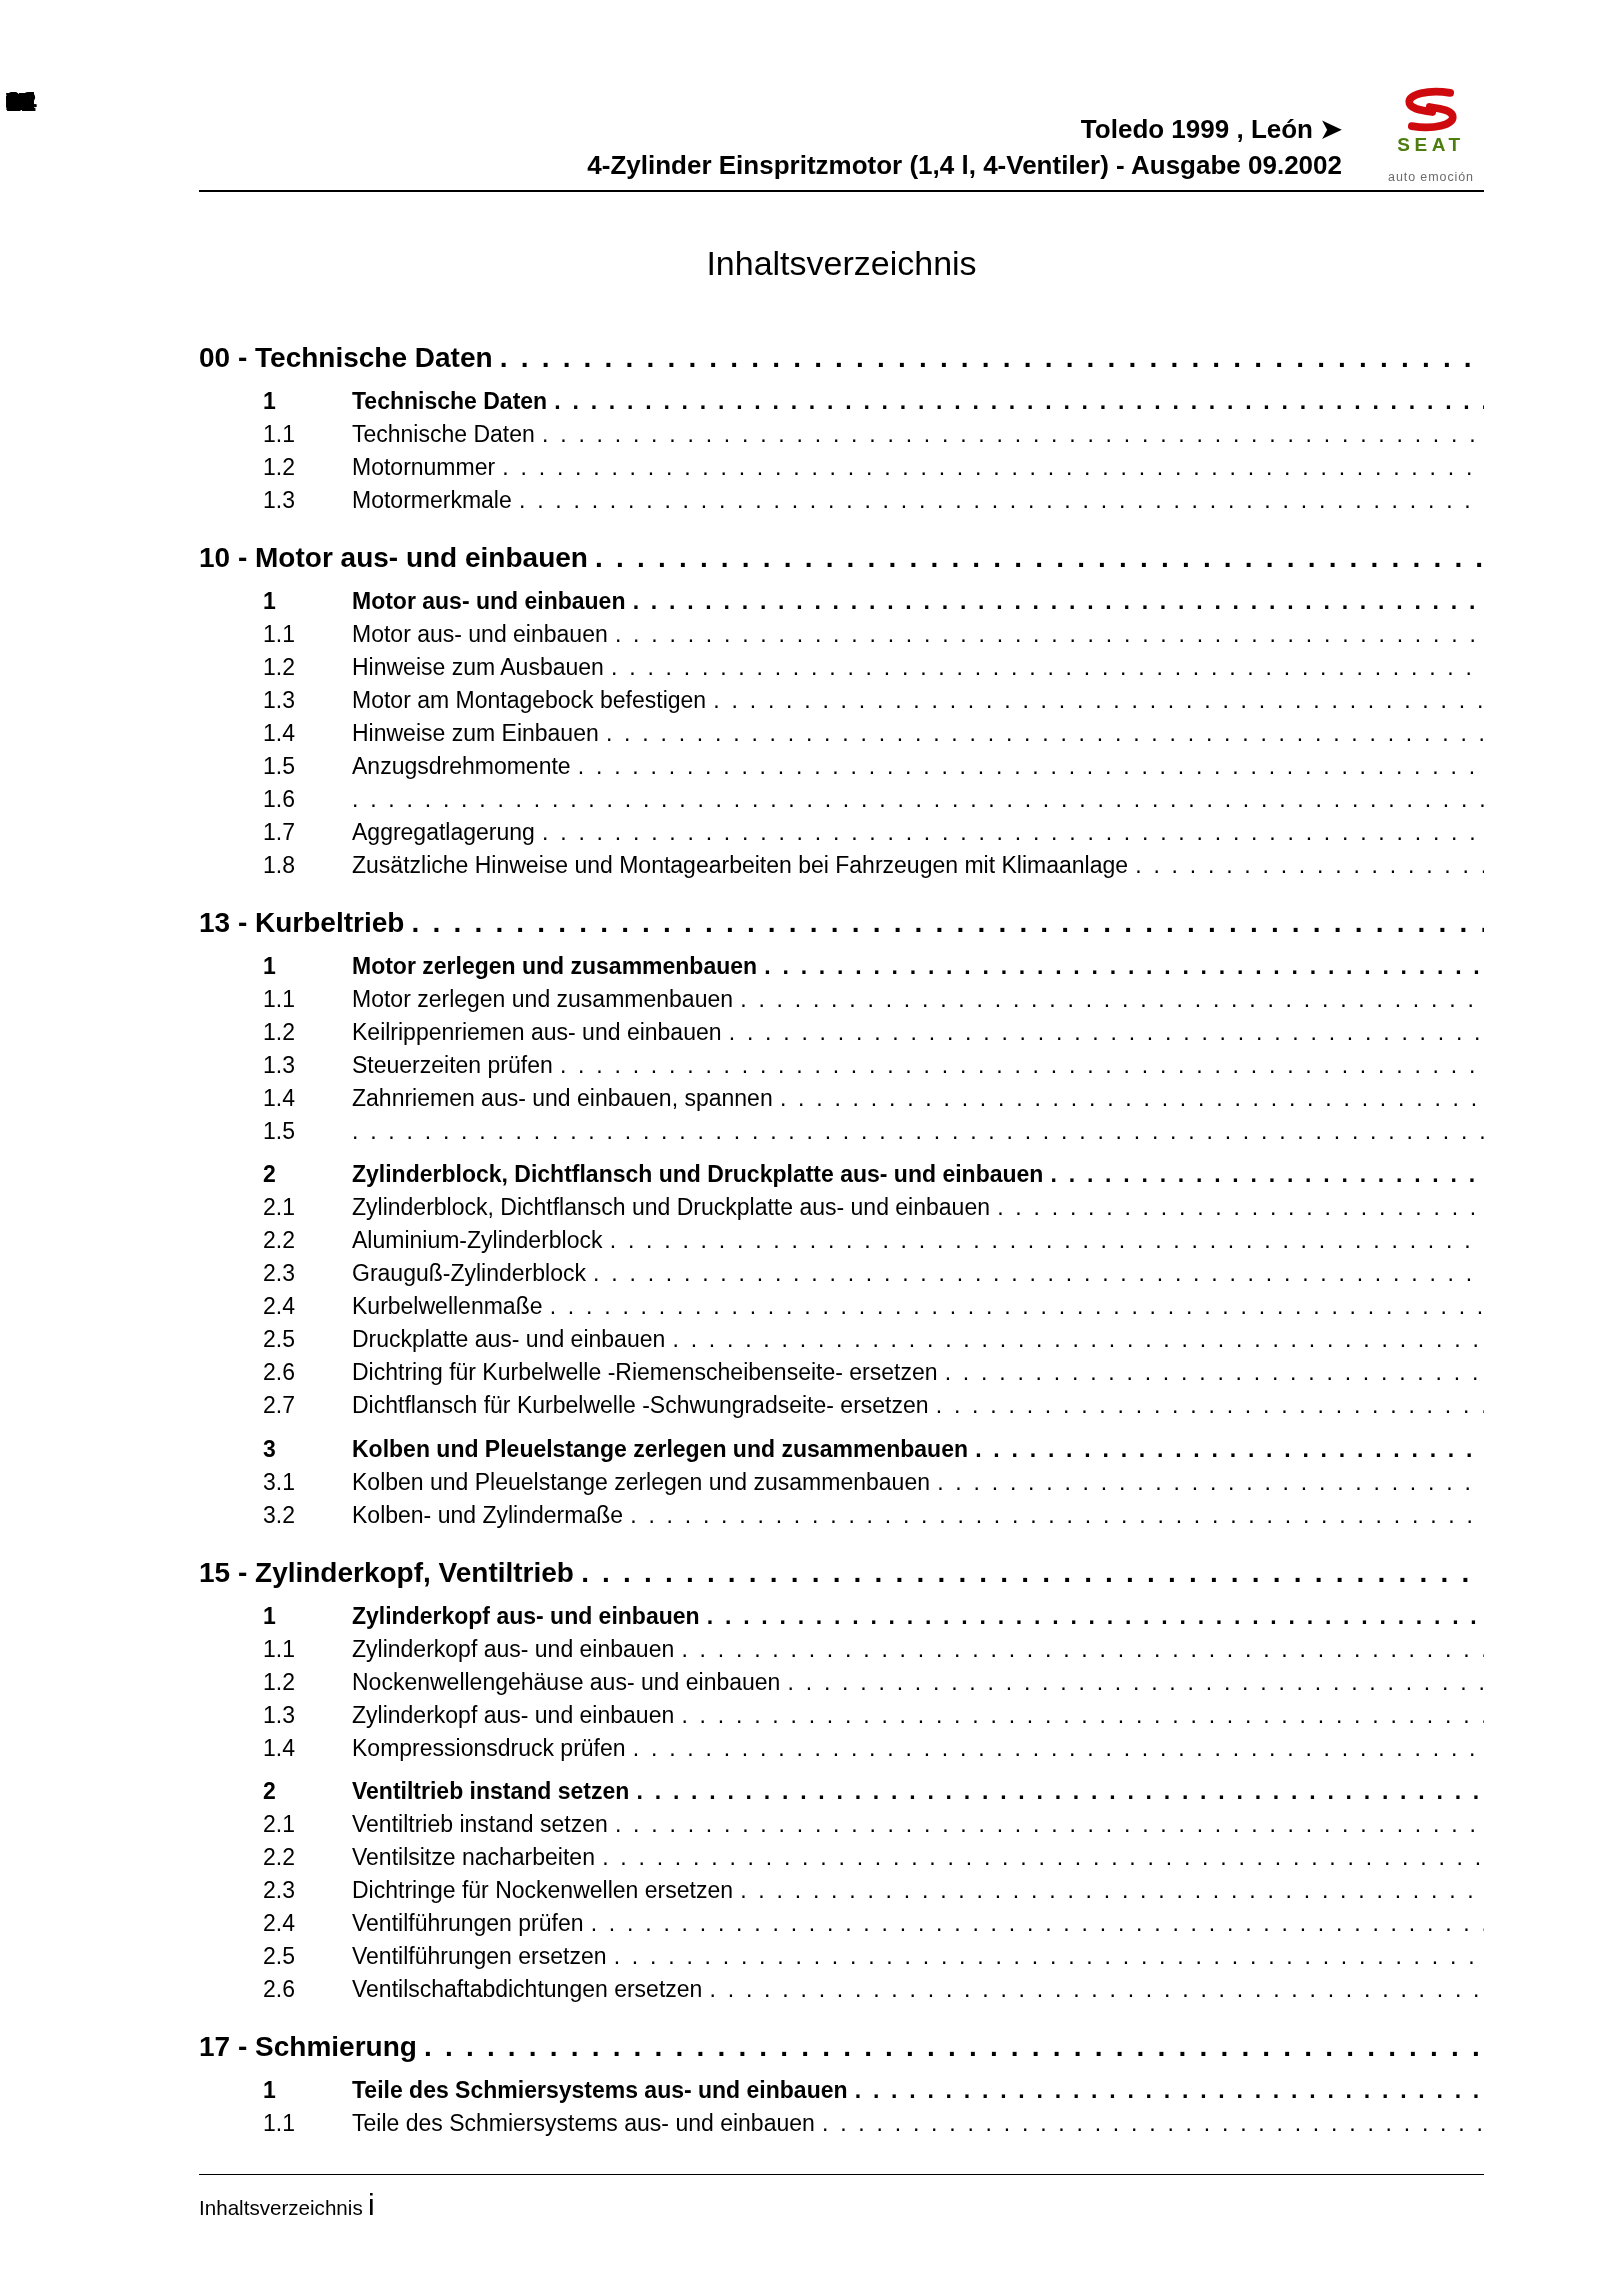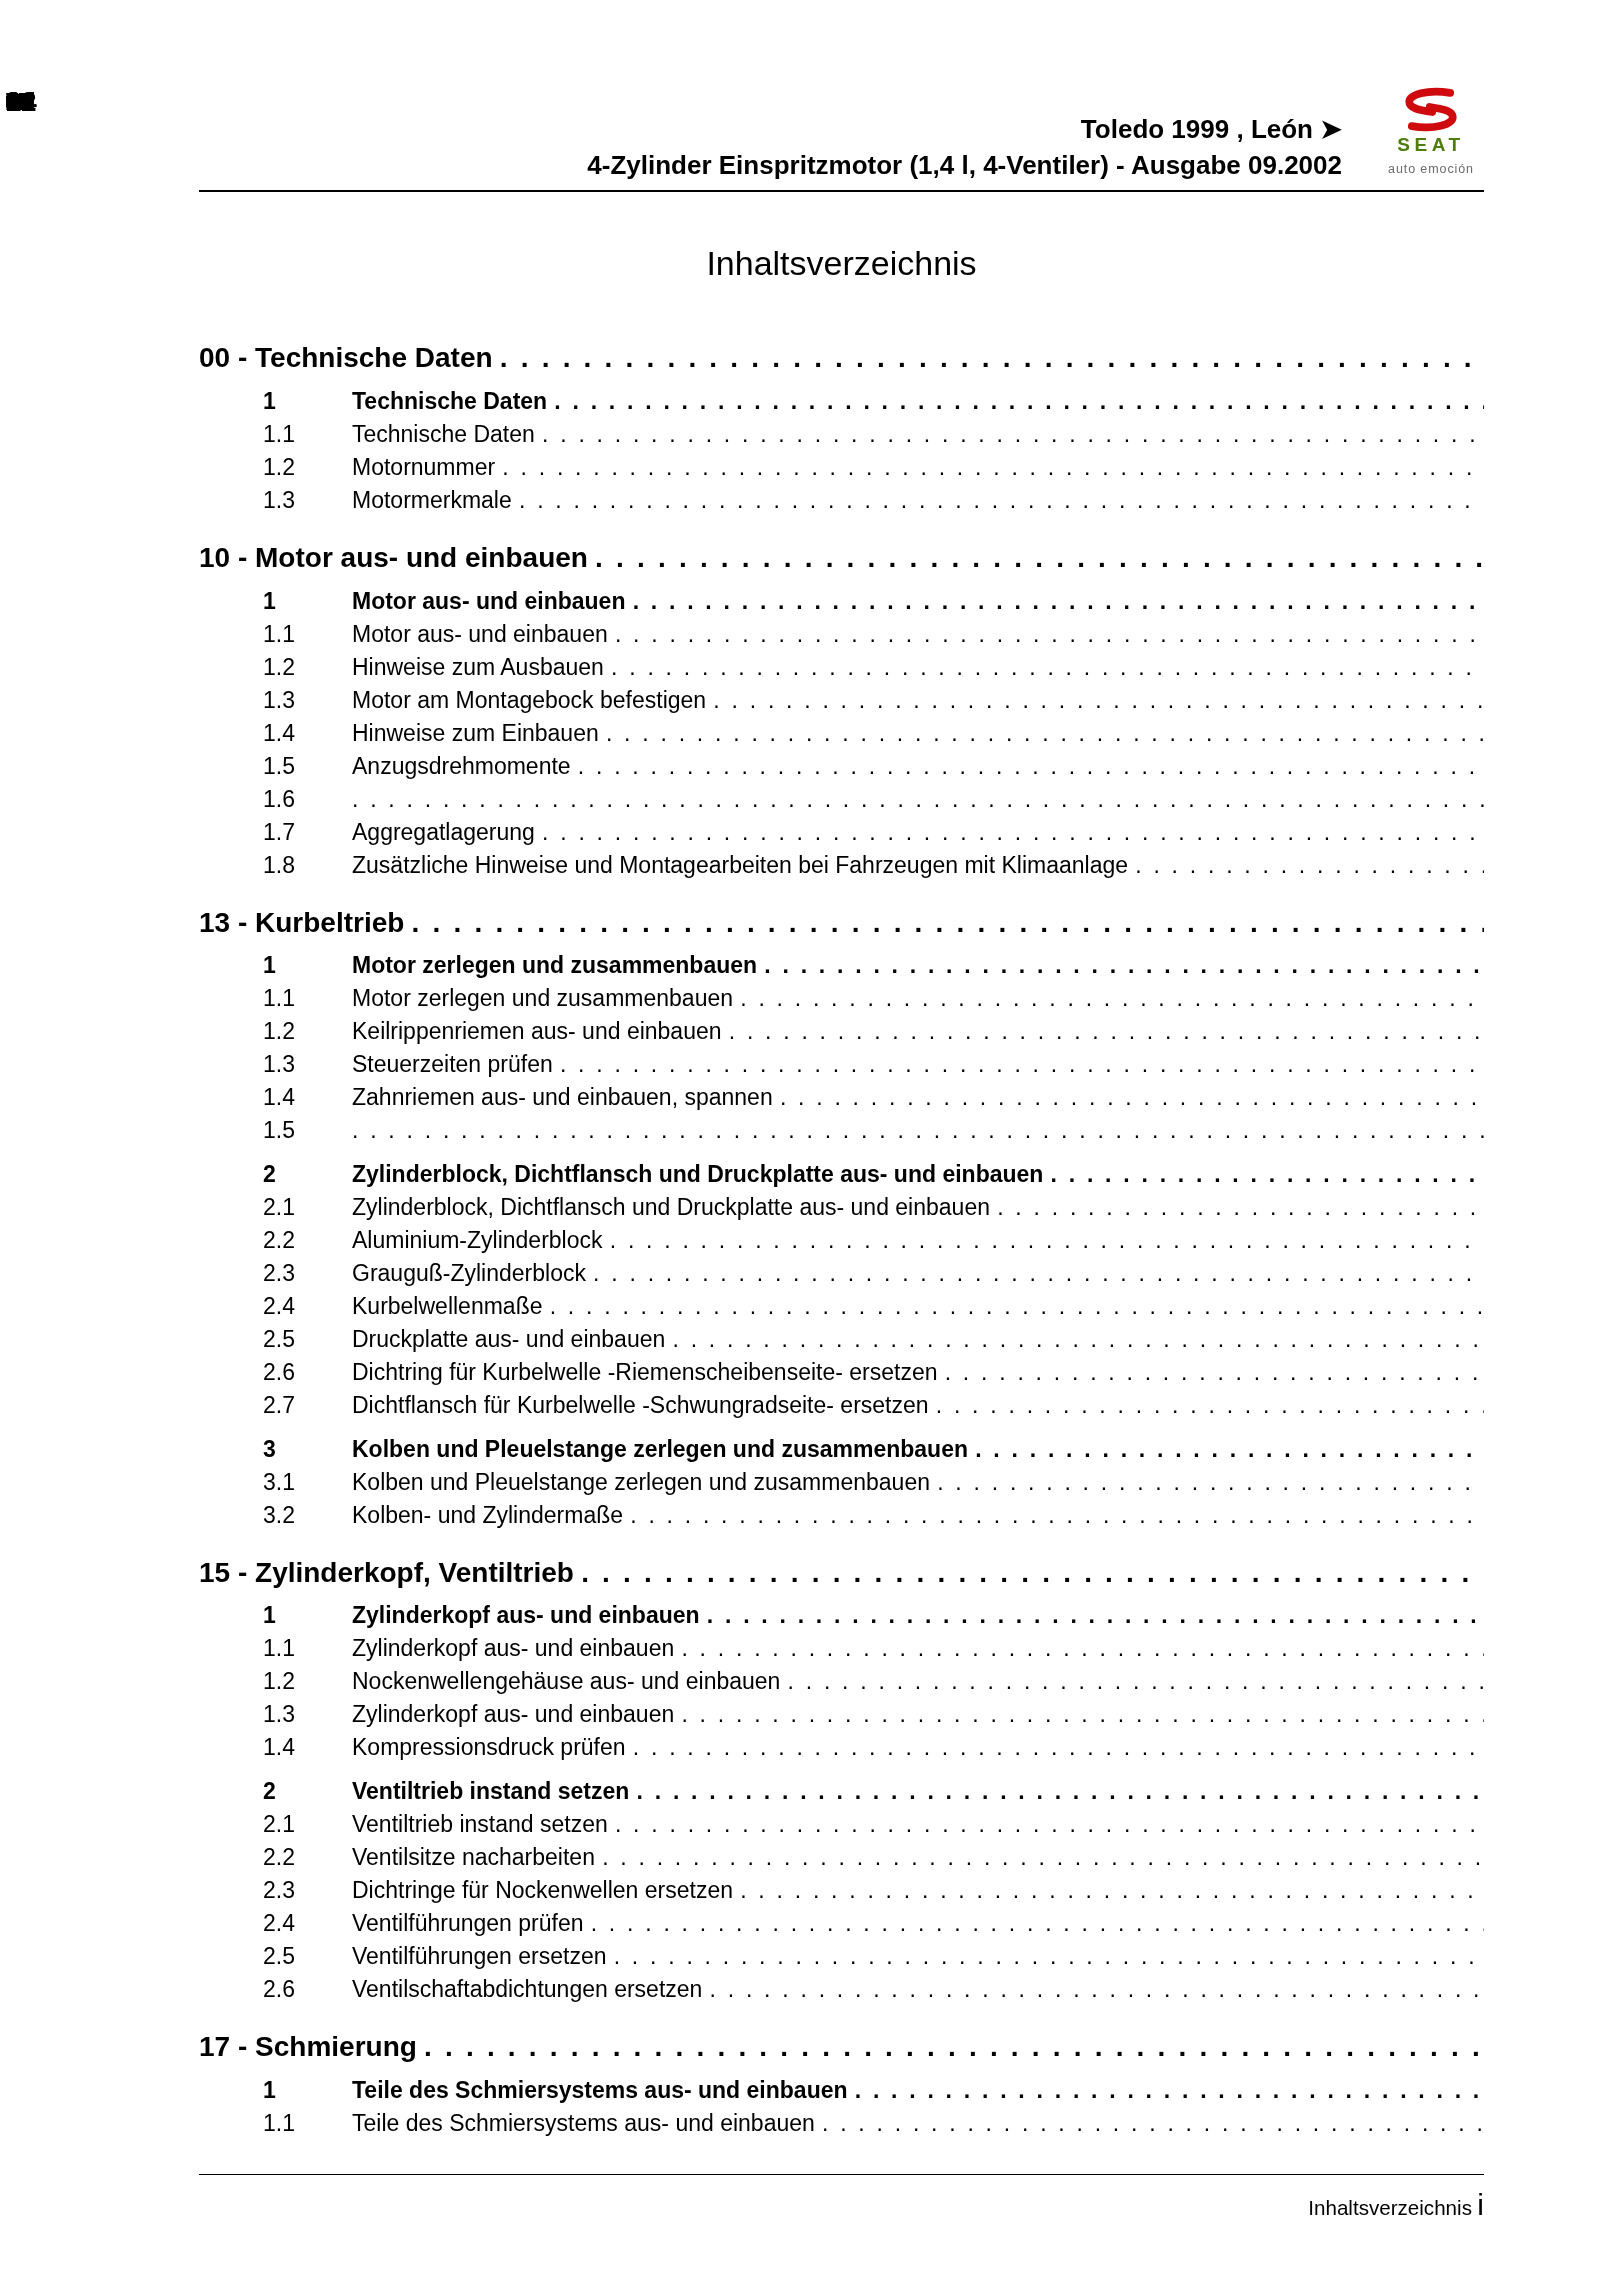--- a/index.html
+++ b/index.html
@@ -22,21 +22,21 @@
     text-align:right;
     font-weight:bold;
     font-size:26px;
     line-height:36px;
     padding-top:25px;
     white-space:nowrap;
   }
   .logo { width:106px; text-align:center; line-height:1; flex:none; }
   .logo svg { display:block; margin:0 auto 1.8px auto; }
   .logo-brand { font-weight:bold; font-size:19px; letter-spacing:4.5px; color:#4d7c0f; }
-  .logo-tagline { font-size:12.5px; color:#6b6b6b; margin-top:9px; letter-spacing:0.9px; }
+  .logo-tagline { font-size:12.5px; color:#6b6b6b; margin-top:17px; letter-spacing:0.9px; }
   .header-rule { border-bottom:2.7px solid #000; margin-top:7.2px; }
 
   
   .doc-title {
     text-align:center;
     font-size:34px;
     font-weight:normal;
     margin-top:52px;
     margin-bottom:59px;
   }
@@ -71,21 +71,20 @@
   }
 
   
   .footer {
     position:absolute;
     left:199px; right:136px;
     top:2174px;
   }
   .footer-rule { border-bottom:1.8px solid #000; }
   .footer-text {
-    text-align:right;
     margin-top:12.5px;
     font-size:20.6px;
   }
   .footer-text .footer-page {
     font-size:30px;
     margin-left:5.4px;
   }
 </style>
 </head>
 <body>

